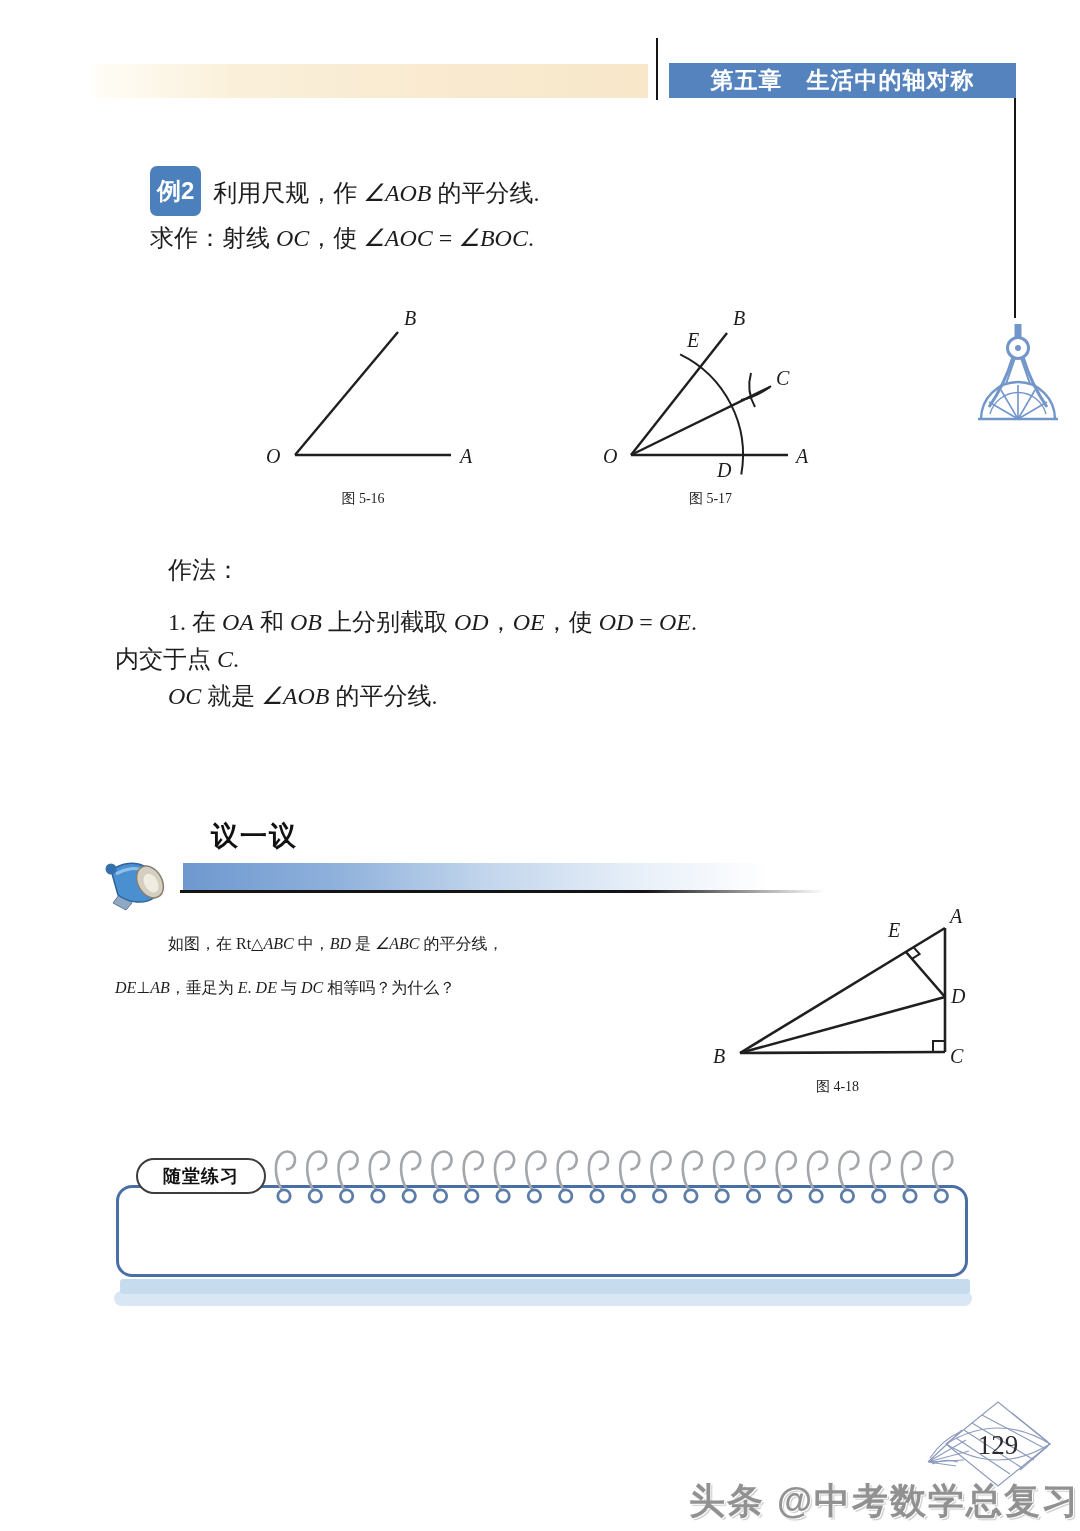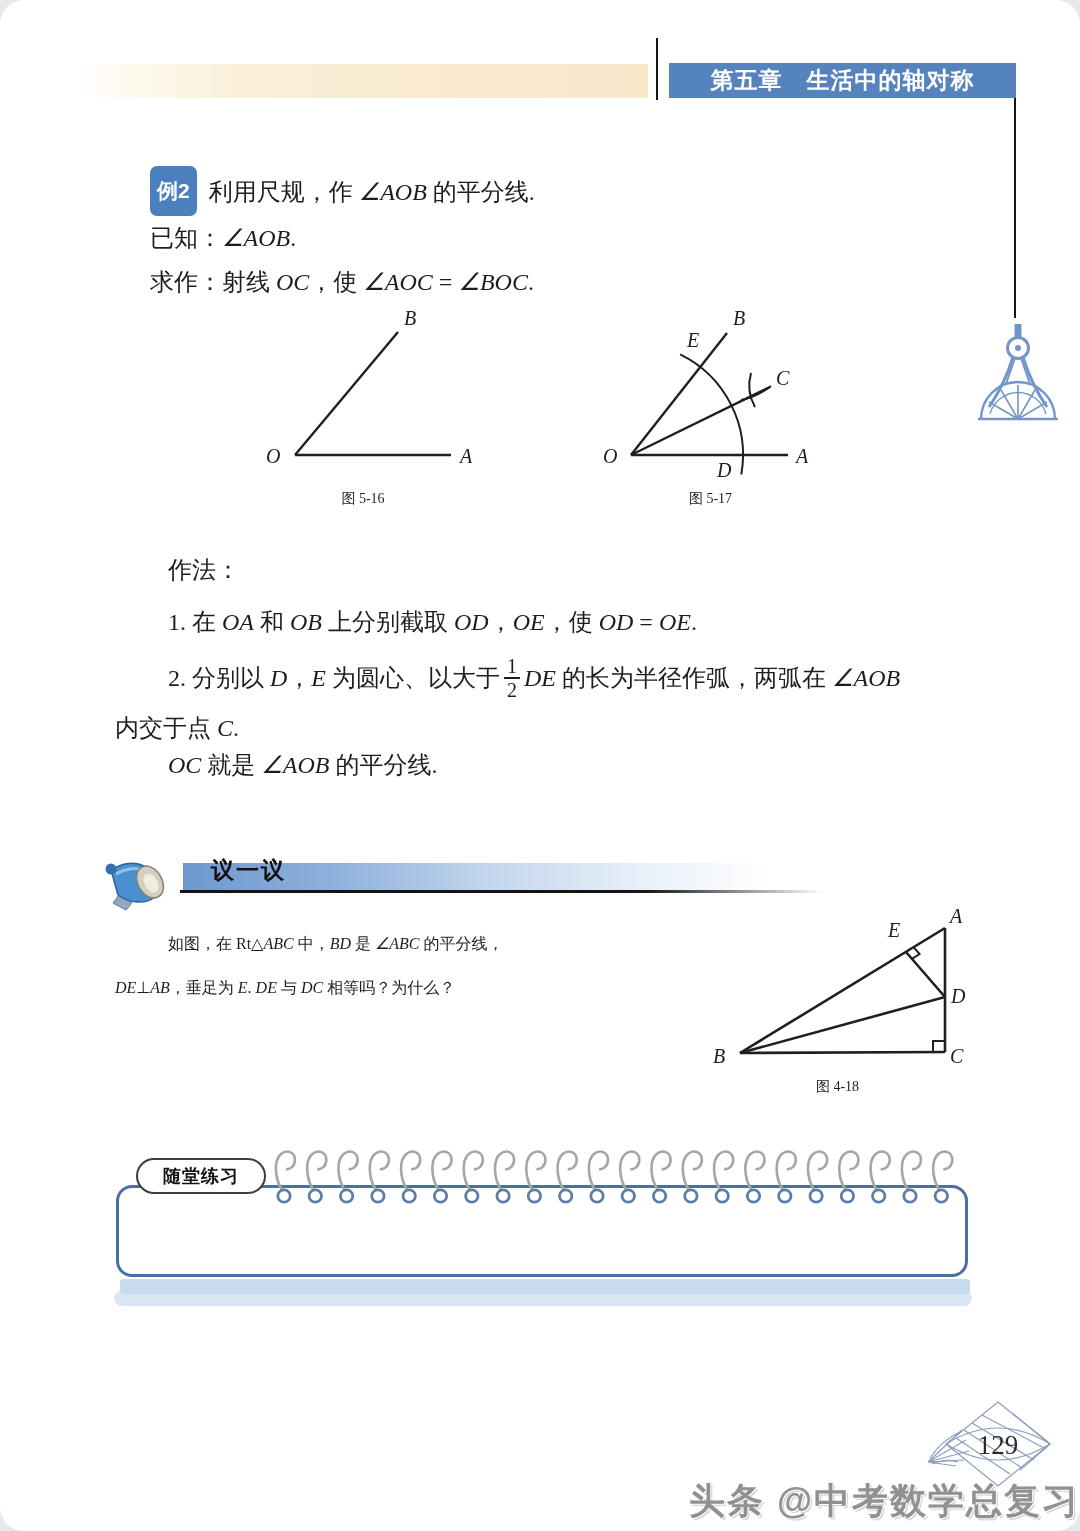--- a/index.html
+++ b/index.html
@@ -1,34 +1,34 @@
 <!DOCTYPE html>
 <html><head>
 <meta charset="utf-8">
 <style>
   * { margin:0; padding:0; box-sizing:border-box; }
   body { background:#e8e8e8; font-family:"Liberation Serif", serif; }
   .page { position:relative; width:1080px; height:1531px; background:#ffffff;
-          margin:0 auto; overflow:hidden; color:#1d1d1d;border-radius:24px; }
+          margin:0 auto; overflow:hidden; color:#1d1d1d; }
   .abs { position:absolute; }
 
   
   .cream-bar { left:94px; top:64px; width:554px; height:34px;
     background:linear-gradient(90deg,#fffdf6 0%,#faf0da 25%,#f9ead0 60%,#f8e7c9 100%); }
   .vline-left { left:656px; top:38px; width:2px; height:62px; background:#151515; }
   .chapter-banner { left:669px; top:63px; width:347px; height:35px; background:#5583bd;
     color:#fff; font-size:23px; font-weight:bold; letter-spacing:1px;
     display:flex; align-items:center; justify-content:center;
     font-family:"Liberation Sans", sans-serif; }
   .vline-right { left:1014px; top:98px; width:2px; height:220px; background:#151515; }
 
   
   .example-block { left:150px; top:166px; width:830px; font-size:24px; }
   .example-block p { line-height:44px; white-space:nowrap; }
-  .badge { display:inline-block; background:#4b80bd; color:#fff; font-size:21px;
+  .badge { display:inline-block; background:#4b80bd; color:#fff; font-size:24px;
     font-weight:bold; border-radius:7px; padding:3px 7px; margin-right:12px;
     font-family:"Liberation Sans", sans-serif; vertical-align:2px; }
   .math { font-style:italic; font-family:"Liberation Serif", serif; }
 
   
   .fig-caption { font-size:14px; text-align:center; color:#1d1d1d; }
   svg text.lbl { font-size:20px; font-style:italic; fill:#1d1d1d;
     font-family:"Liberation Serif", serif; }
 
   
@@ -38,21 +38,21 @@
   .step2-row { display:flex; align-items:center; height:64px; white-space:nowrap; }
   .frac { display:inline-flex; flex-direction:column; align-items:center;
     font-size:20px; line-height:1.1; margin:0 4px; }
   .frac .num { border-bottom:2px solid #1d1d1d; padding:0 3px; }
 
   
   .discuss-banner { left:183px; top:863px; width:612px; height:27px;
     background:linear-gradient(90deg,#6e98cf 0%,#8fb1dc 25%,#c3d6ec 50%,#e8f0f9 75%,rgba(255,255,255,0) 96%); }
   .discuss-underline { left:180px; top:890px; width:645px; height:3px;
     background:linear-gradient(90deg,#141414 0%,#141414 72%,rgba(20,20,20,0) 100%); }
-  .discuss-title { left:211px; top:855px; font-size:23px; font-weight:bold; color:#111;
+  .discuss-title { left:211px; top:818px; font-size:27px; font-weight:bold; color:#111;
     font-family:"Liberation Sans", sans-serif; letter-spacing:2px; }
   .discuss-text { left:115px; top:922px; width:600px; font-size:16px; }
   .discuss-text p { line-height:44px; white-space:nowrap; }
 
   
   .ex-box { left:116px; top:1185px; width:852px; height:92px; background:#fff;
     border:3px solid #4a6fa5; border-radius:16px; z-index:2; }
   .ex-tab { left:136px; top:1158px; width:130px; height:36px; background:#fff;
     border:2px solid #3c3c3c; border-radius:18px; z-index:4;
     display:flex; align-items:center; justify-content:center;
@@ -94,21 +94,20 @@
     <g stroke="#7396ca" fill="none" stroke-width="2.4">
       <path d="M 13 97 A 37 37 0 0 1 87 97"></path>
       <path d="M 10 97 L 90 97"></path>
       <path d="M 50 97 L 50 63 M 50 97 L 21 80 M 50 97 L 79 80 M 50 97 L 33 68 M 50 97 L 67 68" stroke-width="1.6"></path>
       <path d="M 22 92 A 29 29 0 0 1 78 92" stroke-width="1.4"></path>
     </g>
   </svg>
 
   <div class="abs example-block">
     <p><span class="badge">例2</span><span><span>利用尺规，作 </span><span class="math">∠AOB</span><span> 的平分线.</span></span></p>
-    <p><span>已知：</span><span class="math">∠AOB</span><span>.</span></p>
     <p><span>求作：射线 </span><span class="math">OC</span><span>，使 </span><span class="math">∠AOC</span><span> = </span><span class="math">∠BOC</span><span>.</span></p>
   </div>
 
   <svg class="abs" style="left:248px;top:303px" width="230" height="170" viewBox="0 0 230 170">
     <g stroke="#1f1f1f" stroke-width="2.4" fill="none">
       <path d="M 47 152 L 203 152"></path>
       <path d="M 47 152 L 150 29"></path>
     </g>
     <text class="lbl" x="18" y="160">O</text>
     <text class="lbl" x="212" y="160">A</text>
@@ -130,28 +129,20 @@
     <text class="lbl" x="140" y="22">B</text>
     <text class="lbl" x="94" y="44">E</text>
     <text class="lbl" x="124" y="174">D</text>
     <text class="lbl" x="183" y="82">C</text>
   </svg>
   <div class="abs fig-caption" style="left:593px;top:490px;width:235px">图 5-17</div>
 
   <div class="abs method-block">
     <p class="ln indent">作法：</p>
     <p class="ln indent" style="margin-top:15px"><span>1. 在 </span><span class="math">OA</span><span> 和 </span><span class="math">OB</span><span> 上分别截取 </span><span class="math">OD</span><span>，</span><span class="math">OE</span><span>，使 </span><span class="math">OD</span><span> = </span><span class="math">OE</span><span>.</span></p>
-    <div class="step2-row indent" style="margin-top:5px">
-      <span><span>2. 分别以 </span><span class="math">D</span><span>，</span><span class="math">E</span><span> 为圆心、以大于 </span></span>
-      <span class="frac">
-        <span class="num">1</span>
-        <span class="den">2</span>
-      </span>
-      <span><span class="math">DE</span><span> 的长为半径作弧，两弧在 </span><span class="math">∠AOB</span></span>
-    </div>
     <p class="ln"><span>内交于点 </span><span class="math">C</span><span>.</span></p>
     <p class="ln indent"><span class="math">OC</span><span> 就是 </span><span class="math">∠AOB</span><span> 的平分线.</span></p>
   </div>
 
   <svg class="abs" style="left:102px;top:850px" width="66" height="64" viewBox="0 0 66 64">
     <path d="M 17 45 L 30 53 L 24 60 L 11 53 Z" fill="#8fa8c4" stroke="#5f7a9c" stroke-width="1"></path>
     <path d="M 9 20 C 20 13, 33 11, 42 16 L 53 47 C 43 55, 27 53, 16 45 Z" fill="#4a8fd0" stroke="#2c6399" stroke-width="1.5"></path>
     <path d="M 14 24 C 24 18, 35 17, 43 21" stroke="#8fc0e8" stroke-width="3" fill="none"></path>
     <ellipse cx="48" cy="32" rx="12" ry="17" transform="rotate(-30 48 32)" fill="#d5cfc1" stroke="#857f6f" stroke-width="1.5"></ellipse>
     <ellipse cx="49" cy="33" rx="6.5" ry="10" transform="rotate(-30 49 33)" fill="#f0ece2"></ellipse>

